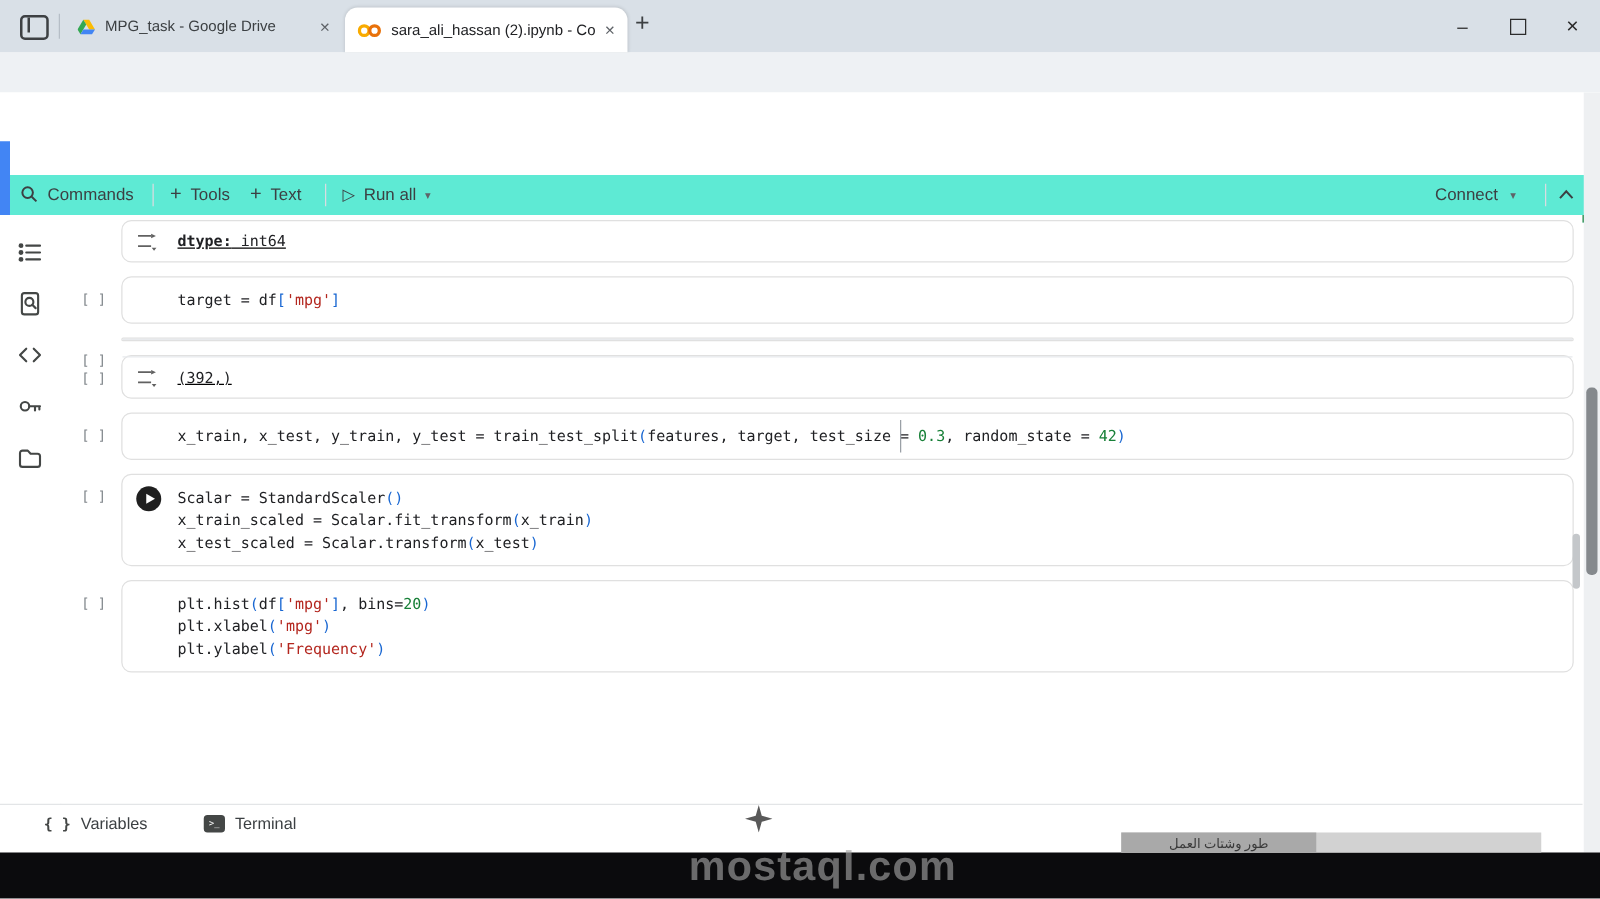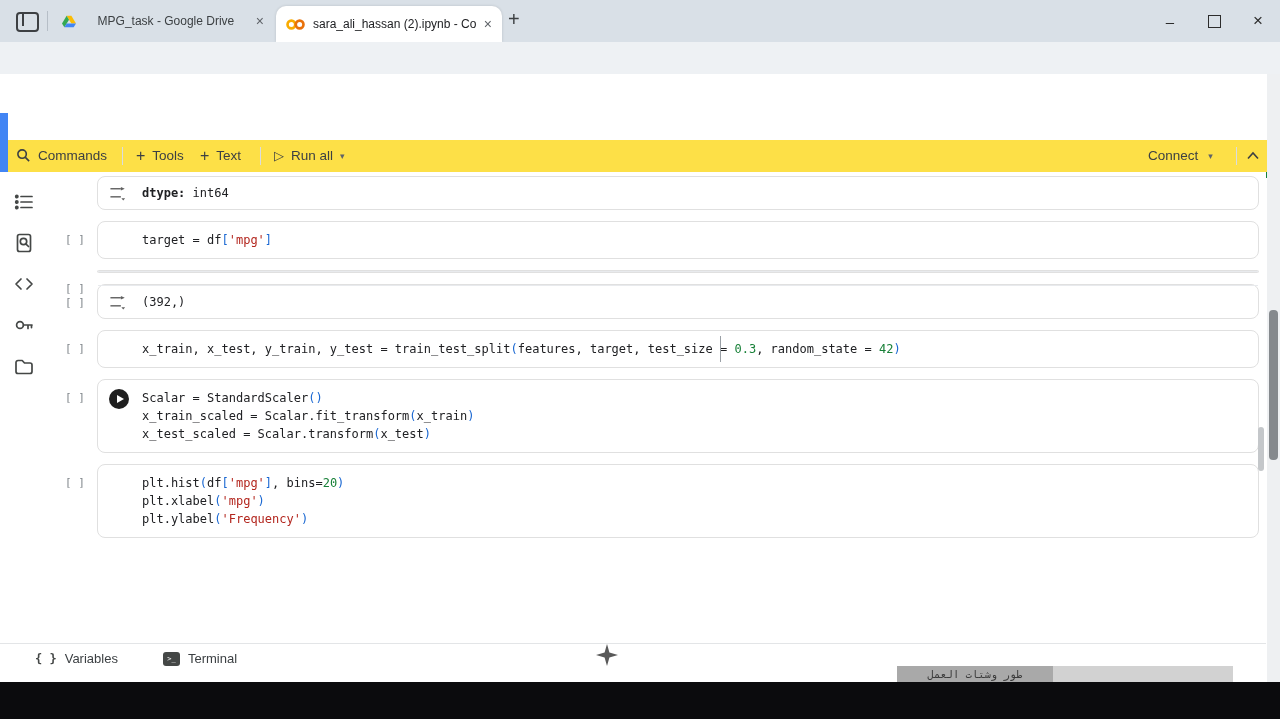--- a/index.html
+++ b/index.html
@@ -2,21 +2,21 @@
 <html><head>
 <meta charset="utf-8">
 <style>
   html,body{margin:0;padding:0;background:#e9e9e9;}
   .screen{position:relative;width:1280px;height:719px;background:#fff;overflow:hidden;
           font-family:"Liberation Sans",sans-serif;-webkit-font-smoothing:antialiased;}
   .abs{position:absolute;}
   svg{display:block;}
 
   
-  .titlebar{position:absolute;left:0;top:0;width:1280px;height:42px;background:#d9e0e7;text-align:center;}
+  .titlebar{position:absolute;left:0;top:0;width:1280px;height:42px;background:#d9e0e7;}
   .tabctl{position:absolute;left:16px;top:12px;width:19px;height:16px;border:2px solid #3d4043;border-radius:4px;}
   .tabctl i{position:absolute;left:4px;top:0;width:2px;height:12px;background:#3d4043;}
   .tabsep{position:absolute;left:47px;top:11px;width:1px;height:20px;background:#b6bec7;}
   .tab{position:absolute;top:0;height:42px;display:flex;align-items:center;gap:8px;padding:0 10px;box-sizing:border-box;}
   .tab .t{font-size:12px;color:#3c4043;white-space:nowrap;overflow:hidden;flex:1;}
   .tab .x{font-size:14px;color:#5f6368;line-height:14px;}
   .tab.active{background:#fff;border-radius:10px 10px 0 0;top:6px;height:36px;box-shadow:0 0 3px rgba(0,0,0,.15);}
   .newtab{position:absolute;left:508px;top:8px;font-size:20px;color:#3d4043;font-weight:400;}
   .winbtns{position:absolute;right:0;top:0;height:42px;display:flex;}
   .winbtn{width:44px;height:42px;display:flex;align-items:center;justify-content:center;color:#2c2c2c;font-size:15px;}
@@ -41,62 +41,62 @@
   .nbtitle{position:absolute;left:96px;top:87px;font-size:16.5px;color:#1f1f1f;}
   .menus{position:absolute;left:76px;top:114px;display:flex;gap:21px;font-size:13.5px;color:#1f1f1f;}
   .hdicon{color:#444746;}
   .sharebtn{position:absolute;left:992px;top:89px;width:98px;height:36px;border-radius:18px;background:#d3e3fd;display:flex;align-items:center;justify-content:center;gap:8px;}
   .sharebtn span{font-size:13.5px;color:#0b57d0;font-weight:bold;}
   .gemini{position:absolute;left:1108px;top:96px;display:flex;align-items:center;gap:9px;font-size:14px;color:#1f1f1f;}
   .avatar{position:absolute;left:1219px;top:91px;width:31px;height:31px;border-radius:50%;
           background:radial-gradient(circle at 40% 35%,#7c8d8f,#3a4a4d 60%,#1d2527);}
 
   
-  .cotoolbar{position:absolute;left:0;top:140px;width:1280px;height:32px;background:#fde047;border-bottom:6px solid #15803d;}
+  .cotoolbar{position:absolute;left:0;top:140px;width:1280px;height:32px;background:#5eead4;border-bottom:6px solid #15803d;}
   .tbitem{position:absolute;top:0;height:31px;display:flex;align-items:center;gap:7px;font-size:13.5px;color:#3c4043;}
   .vsep{position:absolute;top:7px;width:1px;height:18px;background:#dadce0;}
   .plus{font-size:16px;color:#3c4043;}
   .ddarrow{font-size:9px;color:#5f6368;}
 
   
   .sidebar{position:absolute;left:0;top:172px;width:48px;height:471px;background:#fff;border-right:1px solid #e4e6e8;}
   .sbicon{position:absolute;left:14px;width:20px;height:20px;}
   .sbicon svg{stroke:#444746;stroke-width:1.7;fill:none;stroke-linecap:round;stroke-linejoin:round;width:20px;height:20px;}
   .bluestrip{position:absolute;left:0;top:113px;width:8px;height:65px;background:#4285f4;}
 
   
   .nbarea{position:absolute;left:48px;top:172px;width:1218px;height:471px;background:#fff;overflow:hidden;}
   .cellcol{position:absolute;left:49px;top:4px;width:1162px;}
   .cell{position:relative;border:1px solid #e0e0e0;border-radius:8px;margin-bottom:11px;background:#fff;box-sizing:border-box;}
   .gutter{position:absolute;left:-33px;top:11px;font-family:"DejaVu Sans Mono",monospace;font-size:11px;color:#80868b;}
   .code{padding:9px 0 9px 44px;font-family:"DejaVu Sans Mono",monospace;font-size:12px;line-height:18px;white-space:pre;}
   .tk-p{color:#202124}.tk-s{color:#b3261e}.tk-n{color:#188038}.tk-b{color:#1967d2}
   .tk-bold{color:#202124;font-weight:bold}
   .divider{border-top:1px solid #e8eaed;margin-top:0px;}
-  .outrow{position:relative;padding:7px 0 7px 44px;font-family:"DejaVu Sans Mono",monospace;font-size:12px;line-height:18px;white-space:pre;}
+  .outrow{position:relative;padding:7px 0 7px 44px;font-family:"DejaVu Sans Mono",monospace;font-size:12px;line-height:18px;white-space:pre;text-decoration:underline;}
   .outicon{position:absolute;left:11px;top:9px;width:19px;height:15px;}
   .outicon svg{width:19px;height:15px;stroke:#616161;stroke-width:1.5;fill:none;}
   .outicon svg .f{fill:#616161;stroke:none;}
   .playbtn{position:absolute;left:11px;top:9px;width:20px;height:20px;border-radius:50%;background:#1f1f1f;display:flex;align-items:center;justify-content:center;}
   .playbtn i{display:block;width:0;height:0;border-left:7px solid #fff;border-top:4.5px solid transparent;border-bottom:4.5px solid transparent;margin-left:2px;}
   .caret{position:absolute;width:1px;top:5px;bottom:5px;background:#9aa0a6;}
 
   
   .scrolltrack{position:absolute;left:1267px;top:74px;width:13px;height:608px;background:#eef0f2;}
   .scrollthumb{position:absolute;left:1269px;top:310px;width:9px;height:150px;border-radius:4px;background:#85898d;}
   .innerthumb{position:absolute;left:1258px;top:427px;width:6px;height:44px;border-radius:3px;background:#c4c7ca;}
 
   
   .bottombar{position:absolute;left:0;top:643px;width:1266px;height:29px;background:#fff;border-top:1px solid #e3e5e7;display:flex;align-items:center;}
   .bbitem{display:flex;align-items:center;gap:8px;font-size:13px;color:#3c4043;}
   .braces{font-family:"DejaVu Sans Mono",monospace;font-weight:bold;font-size:12px;color:#444746;}
   .termic{width:17px;height:14px;background:#444746;border-radius:3px;color:#fff;font-size:7px;font-family:"DejaVu Sans Mono",monospace;display:flex;align-items:center;justify-content:center;}
   .tooltipbar{position:absolute;left:897px;top:666px;width:336px;height:16px;background:#d2d2d2;z-index:5;}
   .tooltipbar .dk{position:absolute;left:0;top:0;width:156px;height:16px;background:#a9a9a9;display:flex;align-items:center;justify-content:center;}
-  .tooltipbar .dk span{font-size:10.5px;color:#3a3a3a;direction:rtl;font-family:Liberation Mono, monospace;}
+  .tooltipbar .dk span{font-size:10.5px;color:#3a3a3a;direction:rtl;font-family:Liberation Serif, serif;}
 
   
   .wm-ar{position:absolute;left:556px;top:624px;width:170px;text-align:center;font-size:50px;font-weight:bold;color:rgba(200,200,200,.72);z-index:9;font-family:"DejaVu Sans",sans-serif;direction:rtl;}
   .wm-en{position:absolute;left:551px;top:674px;font-size:33px;font-weight:bold;color:rgba(160,160,160,.65);z-index:9;letter-spacing:1px;}
   .wm-spark{position:absolute;left:596px;top:644px;width:22px;height:22px;z-index:10;}
 
   
   .taskbar{position:absolute;left:0;top:682px;width:1280px;height:37px;background:#0b0b0d;}
 </style>
 </head>
@@ -355,20 +355,21 @@
 
   <div class="tooltipbar">
     <div class="dk">
         <span>طور وشتات العمل</span>
       </div>
   </div>
 
   <svg class="wm-spark" viewBox="0 0 20 20">
     <path d="M10 0L12.2 7.8 20 10l-7.8 2.2L10 20l-2.2-7.8L0 10l7.8-2.2z" fill="#3c3c3c" opacity="0.85"></path>
   </svg>
+  <div class="wm-en">mostaql.com</div>
 
   <div class="taskbar">
     
 
     
 
     
     
     
     

